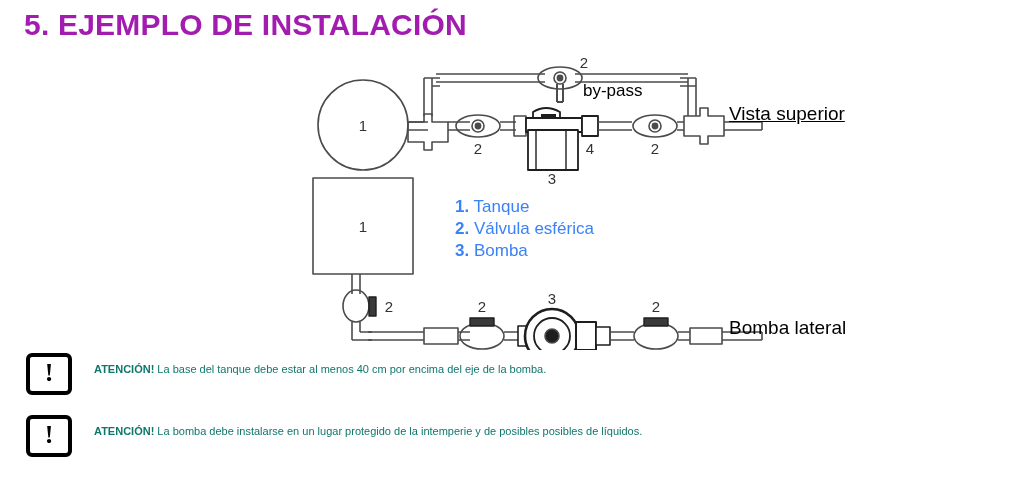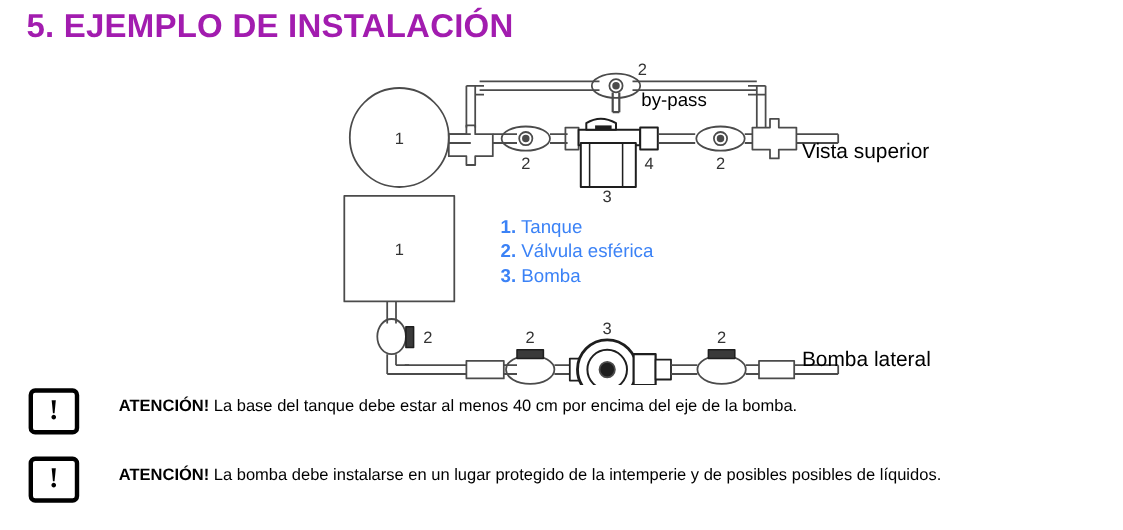--- a/index.html
+++ b/index.html
@@ -55,21 +55,21 @@
     font-weight: normal;
   }
 
   
   .view-label {
     position: absolute;
     font-size: 19px;
     color: #000;
     white-space: nowrap;
   }
-  #view-label-top { left: 729px; top: 128px; }
+  #view-label-top { left: 729px; top: 103px; text-decoration: underline; }
   #view-label-side { left: 729px; top: 317px; }
 
   
   .notice {
     position: absolute;
     left: 26px;
     display: flex;
     align-items: flex-start;
   }
   #notice-1 { top: 353px; width: 975px; }
@@ -87,24 +87,24 @@
     justify-content: center;
     font-size: 26px;
     font-weight: bold;
     line-height: 1;
     color: #000;
     font-family: "Liberation Serif", serif;
   }
   .notice-icon span { transform: translateY(-1px); }
 
   .notice-text {
-    margin-left: 36px;
-    font-size: 15px;
+    margin-left: 22px;
+    font-size: 11px;
     line-height: 21px;
-    color: #000000;
+    color: #0f766e;
     padding-top: 6px;
     max-width: 900px;
   }
   .notice-strong { font-weight: bold; }
 </style>
 </head>
 <body>
 
 <div id="section-title">5. EJEMPLO DE INSTALACIÓN</div>
 

